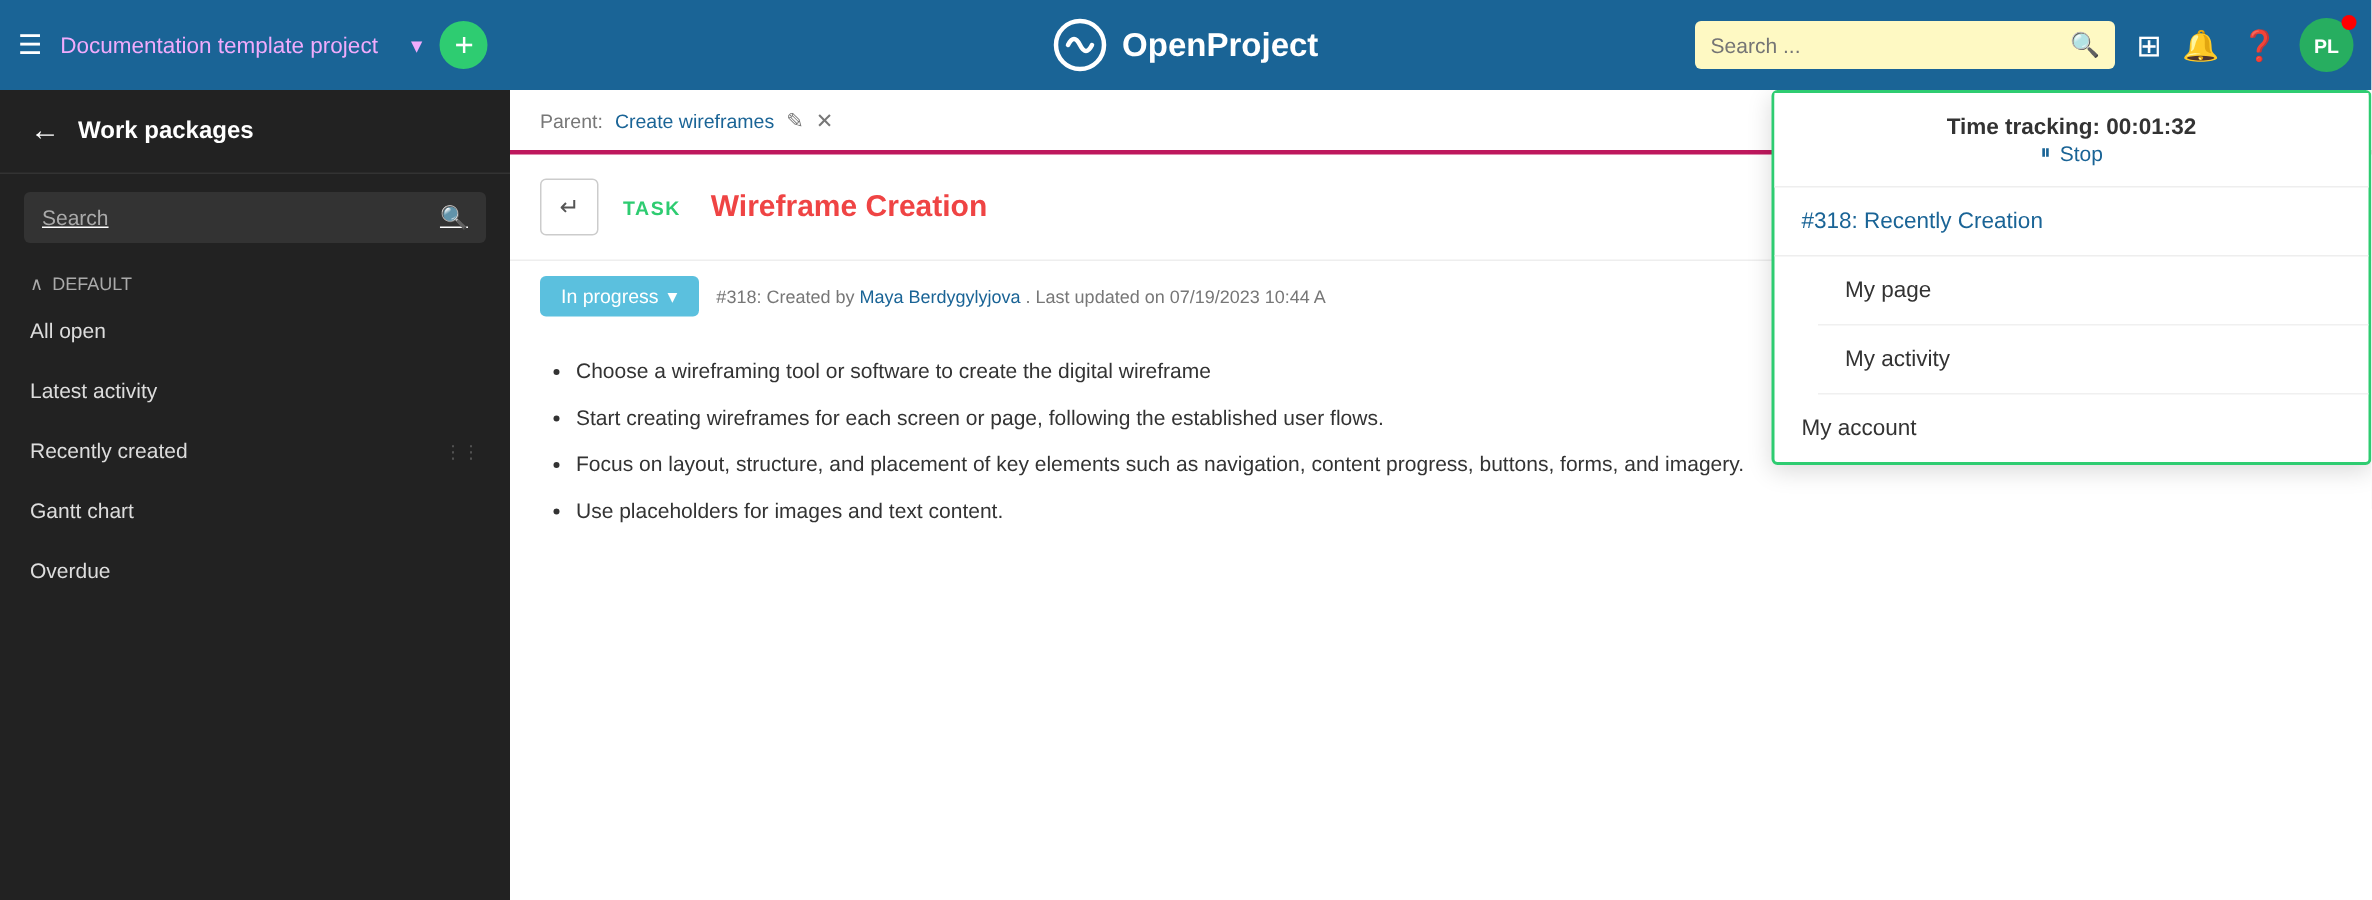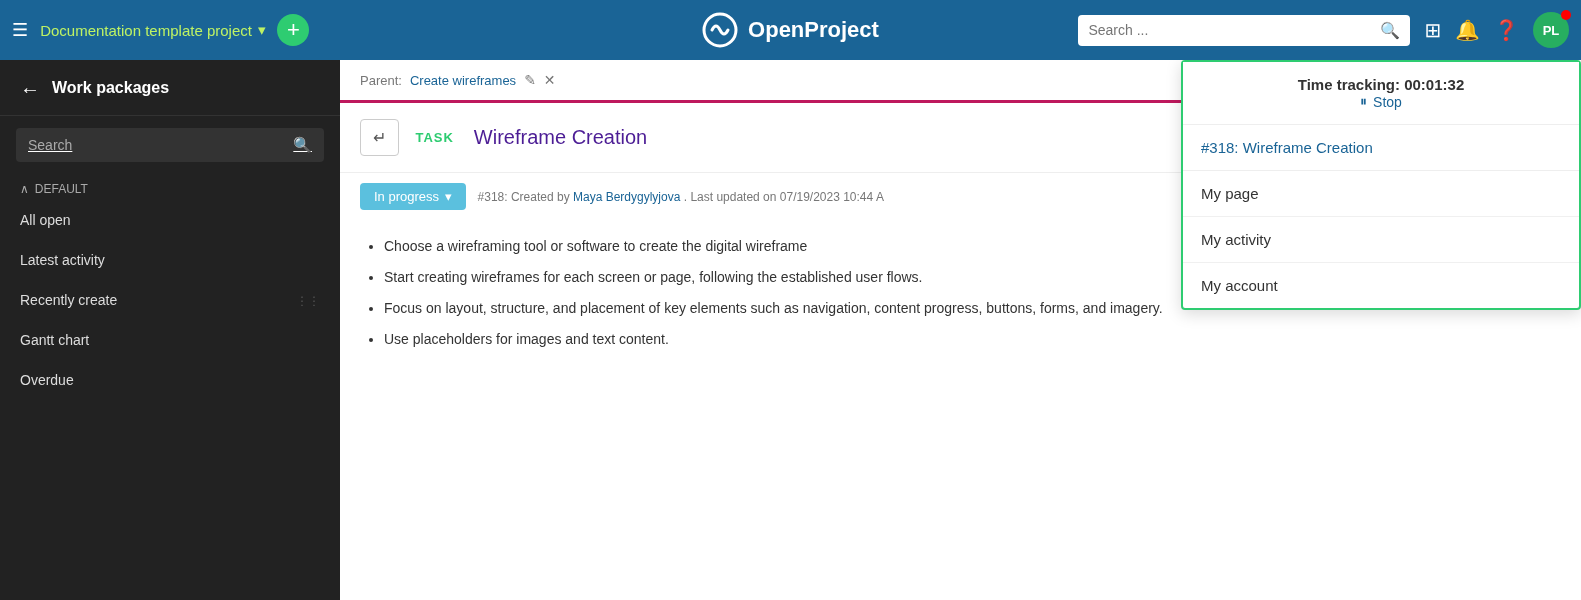--- a/index.html
+++ b/index.html
@@ -14,31 +14,31 @@
       padding: 0 12px;
       gap: 10px;
       position: relative;
       z-index: 100;
     }
     .navbar-left { display: flex; align-items: center; gap: 12px; flex: 1; }
     .navbar-center { display: flex; align-items: center; justify-content: center; flex: 1; }
     .navbar-right { display: flex; align-items: center; gap: 14px; flex: 1; justify-content: flex-end; }
 
     .hamburger-icon { color: white; font-size: 18px; cursor: pointer; }
-    .project-selector { color: #bef264; font-size: 15px; cursor: pointer; display: flex; align-items: center; gap: 6px; }
+    .project-selector { color: #f0abfc; font-size: 15px; cursor: pointer; display: flex; align-items: center; gap: 22px; }
     .add-btn {
       background: #2ecc71; border: none; border-radius: 50%; width: 32px; height: 32px;
       color: white; font-size: 22px; cursor: pointer; display: flex; align-items: center; justify-content: center; line-height: 1;
     }
 
     .logo { display: flex; align-items: center; gap: 10px; color: white; font-size: 22px; font-weight: 600; }
 
     .search-bar {
-      display: flex; align-items: center; background: #ffffff; border-radius: 4px;
-      padding: 6px 10px; gap: 8px; width: 332px;
+      display: flex; align-items: center; background: #fef9c3; border-radius: 4px;
+      padding: 6px 10px; gap: 8px; width: 280px;
     }
     .search-bar input { border: none; outline: none; font-size: 14px; color: #555; width: 100%; background: transparent; }
     .search-icon { color: #888; font-size: 16px; }
 
     .nav-icon { color: white; font-size: 20px; cursor: pointer; position: relative; }
     .avatar {
       width: 36px; height: 36px; border-radius: 50%; background: #27ae60;
       color: white; display: flex; align-items: center; justify-content: center;
       font-weight: bold; font-size: 13px; cursor: pointer; position: relative;
     }
@@ -95,21 +95,21 @@
 
     
     .wp-header {
       padding: 16px 20px; display: flex; align-items: center; gap: 16px; border-bottom: 1px solid #eee;
     }
     .back-btn {
       border: 1px solid #ccc; border-radius: 4px; padding: 8px 12px;
       cursor: pointer; color: #555; font-size: 16px; background: white;
     }
     .task-type { color: #2ecc71; font-size: 13px; font-weight: 700; letter-spacing: 1px; margin-right: 4px; }
-    .wp-title { font-size: 20px; font-weight: 400; color: #4c1d95; }
+    .wp-title { font-size: 20px; font-weight: 700; color: #ef4444; }
     .create-btn {
       margin-left: auto; background: #2ecc71; color: white; border: none; border-radius: 4px;
       padding: 10px 18px; font-size: 14px; cursor: pointer; display: flex; align-items: center; gap: 6px;
     }
 
     
     .status-bar { padding: 10px 20px; display: flex; align-items: center; gap: 12px; }
     .status-badge {
       background: #5bc0de; color: white; border-radius: 4px; padding: 6px 14px;
       font-size: 13px; font-weight: 500; display: flex; align-items: center; gap: 6px; cursor: pointer;
@@ -133,21 +133,21 @@
       border-bottom: 1px solid #eee;
       flex-direction: column;
     }
     .time-label { font-size: 15px; font-weight: 600; color: #333; }
     .stop-btn {
       display: flex; align-items: center; gap: 6px; color: #1a6496; cursor: pointer;
       font-size: 14px; font-weight: 500; border: none; background: transparent;
     }
     .dropdown-link { padding: 14px 18px; color: #1a6496; font-size: 15px; cursor: pointer; border-bottom: 1px solid #eee; }
     .dropdown-item { padding: 14px 18px; color: #333; font-size: 15px; cursor: pointer; }
-    .dropdown-item:not(:last-child) { border-bottom: 1px solid #f0f0f0; }
+    .dropdown-item:not(:last-child) { border-bottom: 1px solid #f0f0f0; margin-left: 29px; }
   </style>
 </head>
 <body>
 
 <nav class="navbar">
   <div class="navbar-left">
     <span class="hamburger-icon">☰</span>
     <span class="project-selector">
       <span>Documentation template project</span>
       <span>▾</span>
@@ -199,21 +199,21 @@
     </div>
 
     <nav class="sidebar-nav">
       <div class="sidebar-item">
         <span>All open</span>
       </div>
       <div class="sidebar-item">
         <span>Latest activity</span>
       </div>
       <div class="sidebar-item">
-        <span>Recently create</span>
+        <span>Recently created</span>
         <span class="drag-handle">⋮⋮</span>
       </div>
       <div class="sidebar-item">
         <span>Gantt chart</span>
       </div>
       <div class="sidebar-item">
         <span>Overdue</span>
       </div>
     </nav>
   </aside>
@@ -259,20 +259,20 @@
     </div>
 
     <div class="dropdown-overlay">
       <div class="dropdown-time-tracking">
         <span class="time-label">Time tracking: 00:01:32</span>
         <button class="stop-btn">
           <span>⏸</span>
           <span>Stop</span>
         </button>
       </div>
-      <div class="dropdown-link">#318: Wireframe Creation</div>
+      <div class="dropdown-link">#318: Recently Creation</div>
       <div class="dropdown-item">My page</div>
       <div class="dropdown-item">My activity</div>
       <div class="dropdown-item">My account</div>
     </div>
 
   </main>
 </div>
 
 </body></html>

